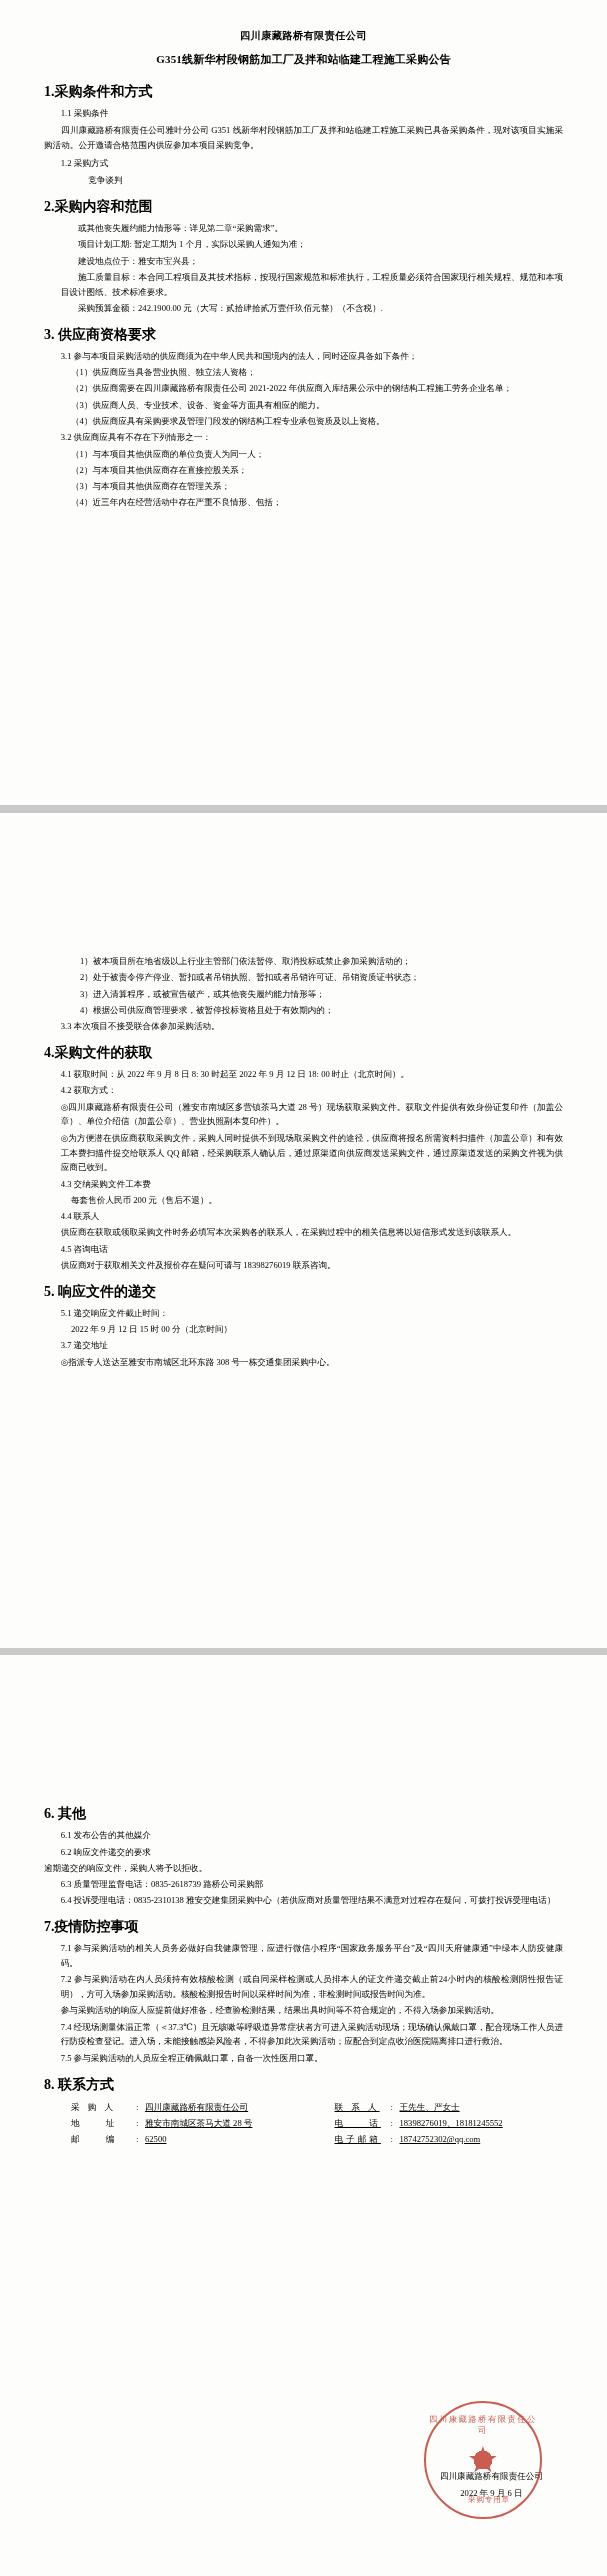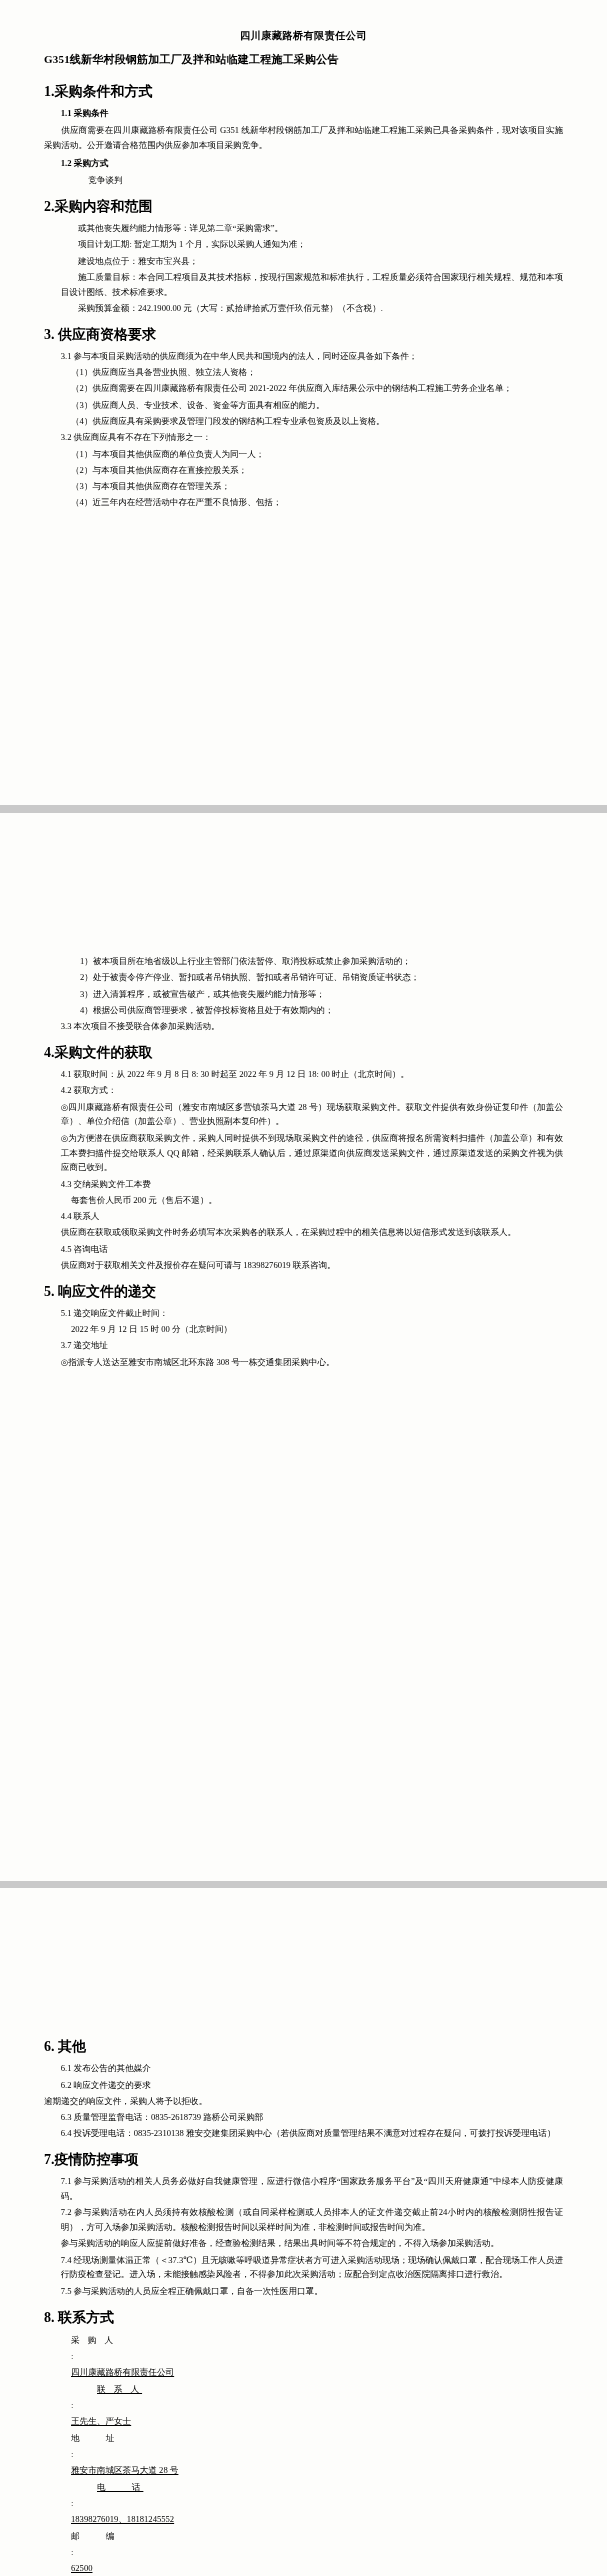--- a/index.html
+++ b/index.html
@@ -6,47 +6,47 @@
   body{font-family:"Liberation Serif","DejaVu Serif",serif;}
   .page-wrap{width:607px;margin:0 auto;background:#c9c9c9;}
   .page{
     width:607px;
     background:#fdfdfb;
     box-sizing:border-box;
     padding:26px 44px 9px 44px;
     position:relative;
   }
   .page.p1{height:805px;}
-  .page.p2{height:1068px;}
+  .page.p2{height:835px;}
   .page.p3{height:937px;}
   .gap{height:7.6px;background:#c9c9c9;}
   .title{
     text-align:center;
     font-weight:bold;
     font-size:10.2px;
     letter-spacing:0.4px;
     margin:1.5px 0 7.6px 0;
     line-height:1.6;
   }
   .subtitle{
-    text-align:left;
+    text-align:center;
     font-weight:bold;
     font-size:11px;
     letter-spacing:0.2px;
     margin:4.6px 0 12px 0;
     line-height:1.6;
   }
   h2.sec{
     font-weight:bold;
     font-size:14px;
     margin:8.3px 0 3.8px 0;
     line-height:1.5;
   }
   h3.sub{
-    font-weight:bold;
+    font-weight:normal;
     font-size:8.7px;
     margin:4.6px 0 2.3px 0;
     padding-left:16.7px;
     line-height:1.6;
   }
   p.para{
     font-size:8.6px;
     line-height:1.72;
     margin:1.5px 0;
     text-align:justify;
@@ -56,21 +56,20 @@
   p.para.noind{text-indent:0;}
   p.para.i1{padding-left:16.7px;}
   p.para.i2{padding-left:27px;}
   p.para.i3{padding-left:36px;}
   .u{text-decoration:underline;}
   .kv{
     font-size:8.6px;
     line-height:1.9;
     padding-left:27px;
     display:flex;
-    flex-direction:column;
   }
   .kv .k{width:65px;flex:none;letter-spacing:3px;}
   .kv .sep{width:9px;flex:none;}
   .kv .v{flex:1;}
   .kv .k2{width:56px;flex:none;letter-spacing:3px;margin-left:26px;text-decoration:underline;}
   .stamp{
     position:absolute;
     right:65px;
     bottom:73px;
     width:114px;height:114px;
@@ -124,21 +123,21 @@
 
 <div class="page-wrap">
 
   <div class="page p1">
 
     <div class="title">四川康藏路桥有限责任公司</div>
     <div class="subtitle">G351线新华村段钢筋加工厂及拌和站临建工程施工采购公告</div>
 
     <h2 class="sec">1.采购条件和方式</h2>
     <h3 class="sub">1.1 采购条件</h3>
-    <p class="para">供应商需要在四川康藏路桥有限责任公司 G351 线新华村段钢筋加工厂及拌和站临建工程施工采购已具备采购条件，现对该项目实施采购活动。公开邀请合格范围内供应参加本项目采购竞争。</p>
+    <p class="para">四川康藏路桥有限责任公司雅叶分公司 G351 线新华村段钢筋加工厂及拌和站临建工程施工采购已具备采购条件，现对该项目实施采购活动。公开邀请合格范围内供应参加本项目采购竞争。</p>
     <h3 class="sub">1.2 采购方式</h3>
     <p class="para i2">竞争谈判</p>
 
     <h2 class="sec">2.采购内容和范围</h2>
     <p class="para i1">或其他丧失履约能力情形等：详见第二章“采购需求”。</p>
     <p class="para i1">项目计划工期: 暂定工期为 1 个月，实际以采购人通知为准；</p>
     <p class="para i1">建设地点位于：雅安市宝兴县；</p>
     <p class="para i1">施工质量目标：本合同工程项目及其技术指标，按现行国家规范和标准执行，工程质量必须符合国家现行相关规程、规范和本项目设计图纸、技术标准要求。</p>
     <p class="para i1">采购预算金额：242.1900.00 元（大写：贰拾肆拾贰万壹仟玖佰元整）（不含税）.</p>
 

